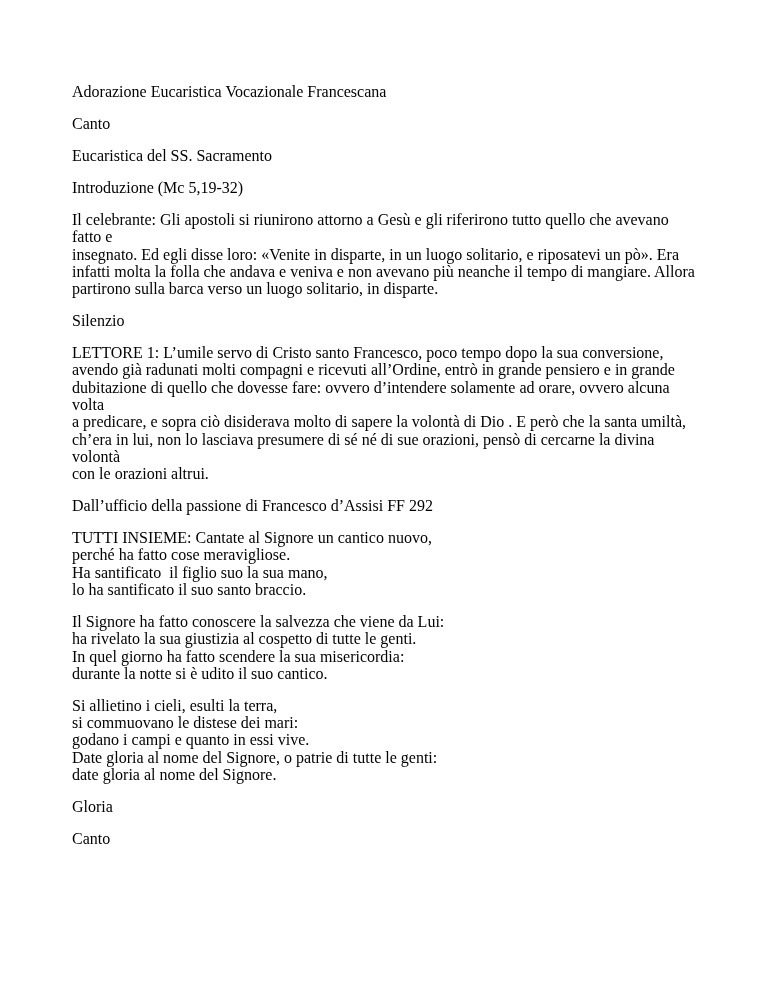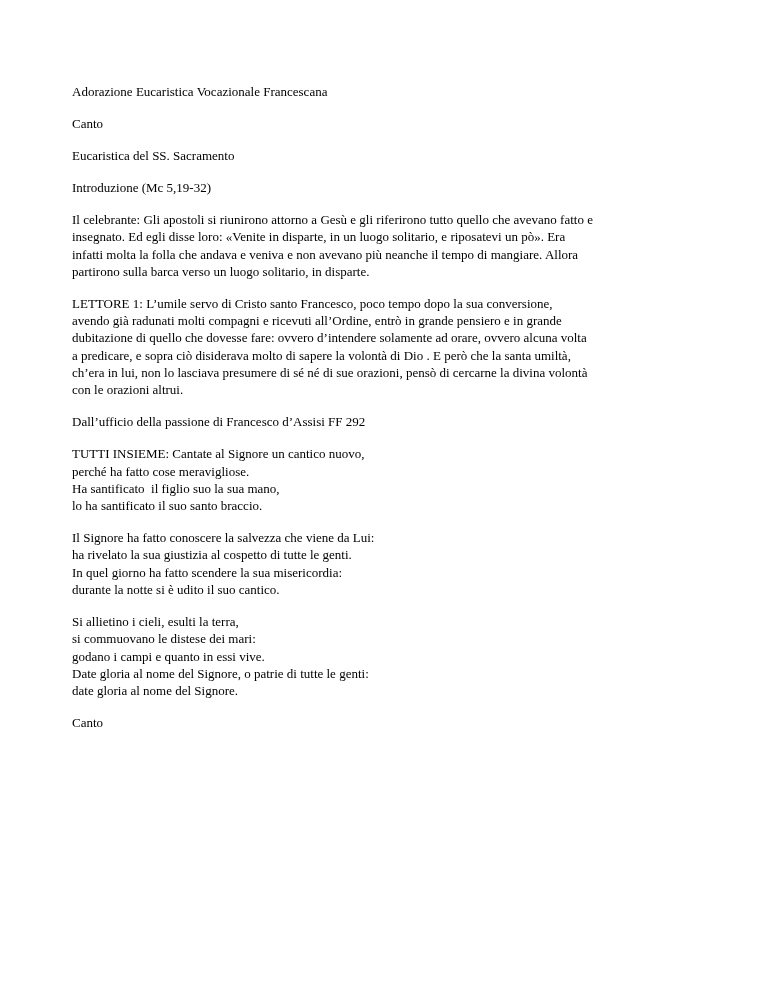--- a/index.html
+++ b/index.html
@@ -8,21 +8,21 @@
     background: #ffffff;
   }
   .page {
     position: relative;
     width: 768px;
     height: 994px;
     margin: 0 auto;
     background: #ffffff;
     color: #000000;
     font-family: "Liberation Serif", "DejaVu Serif", serif;
-    font-size: 13px;
+    font-size: 16px;
     line-height: 17.3px;
     box-sizing: border-box;
     padding: 83px 68px 0 72px;
     overflow: hidden;
   }
   .block {
     margin: 0 0 14.7px 0;
     white-space: pre-wrap;
   }
 </style>
@@ -31,34 +31,36 @@
 
 <div class="page" id="doc-root">
     <p class="block">Adorazione Eucaristica Vocazionale Francescana</p>
     <p class="block">Canto</p>
     <p class="block">Eucaristica del SS. Sacramento</p>
     <p class="block">Introduzione (Mc 5,19-32)</p>
     <p class="block">Il celebrante: Gli apostoli si riunirono attorno a Gesù e gli riferirono tutto quello che avevano fatto e
 insegnato. Ed egli disse loro: «Venite in disparte, in un luogo solitario, e riposatevi un pò». Era
 infatti molta la folla che andava e veniva e non avevano più neanche il tempo di mangiare. Allora
 partirono sulla barca verso un luogo solitario, in disparte.</p>
+    <p class="block">Silenzio</p>
     <p class="block">LETTORE 1: L’umile servo di Cristo santo Francesco, poco tempo dopo la sua conversione,
 avendo già radunati molti compagni e ricevuti all’Ordine, entrò in grande pensiero e in grande
 dubitazione di quello che dovesse fare: ovvero d’intendere solamente ad orare, ovvero alcuna volta
 a predicare, e sopra ciò disiderava molto di sapere la volontà di Dio . E però che la santa umiltà,
 ch’era in lui, non lo lasciava presumere di sé né di sue orazioni, pensò di cercarne la divina volontà
 con le orazioni altrui.</p>
     <p class="block">Dall’ufficio della passione di Francesco d’Assisi FF 292</p>
     <p class="block">TUTTI INSIEME: Cantate al Signore un cantico nuovo,
 perché ha fatto cose meravigliose.
 Ha santificato  il figlio suo la sua mano,
 lo ha santificato il suo santo braccio.</p>
     <p class="block">Il Signore ha fatto conoscere la salvezza che viene da Lui:
 ha rivelato la sua giustizia al cospetto di tutte le genti.
 In quel giorno ha fatto scendere la sua misericordia:
 durante la notte si è udito il suo cantico.</p>
     <p class="block">Si allietino i cieli, esulti la terra,
 si commuovano le distese dei mari:
 godano i campi e quanto in essi vive.
 Date gloria al nome del Signore, o patrie di tutte le genti:
 date gloria al nome del Signore.</p>
+    <p class="block">Gloria</p>
     <p class="block">Canto</p>
   </div>
 
 </body></html>

